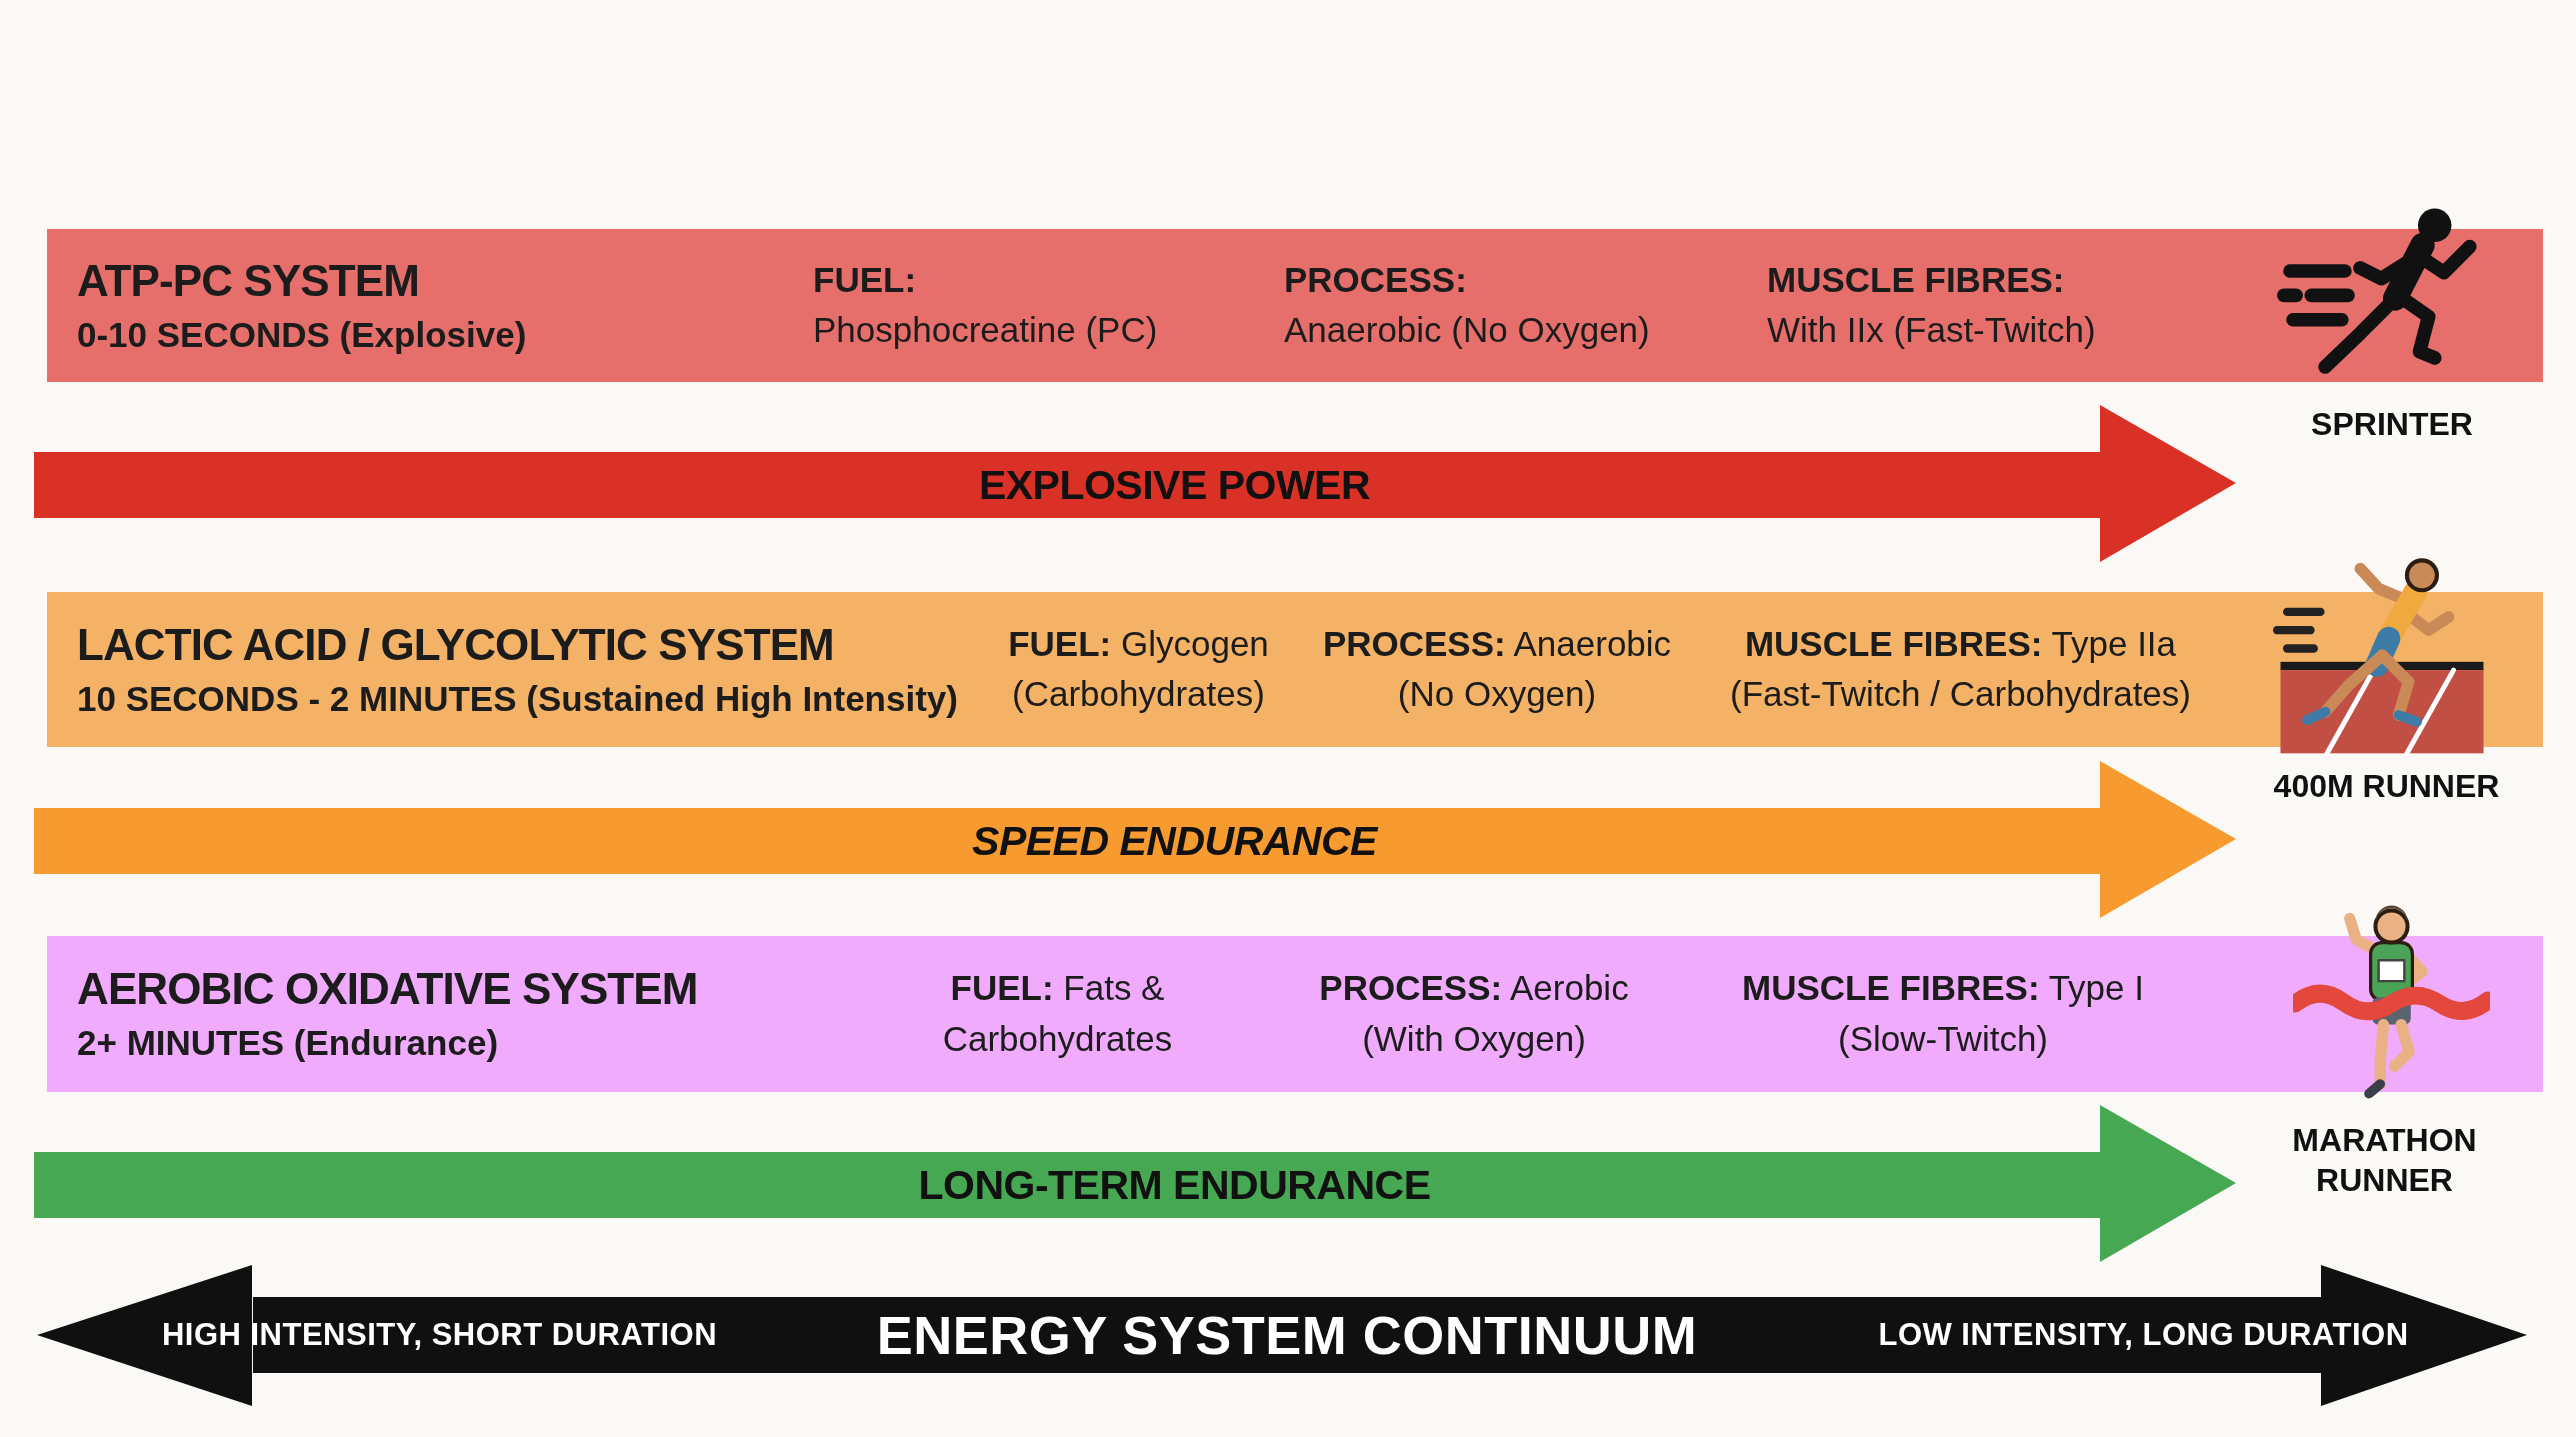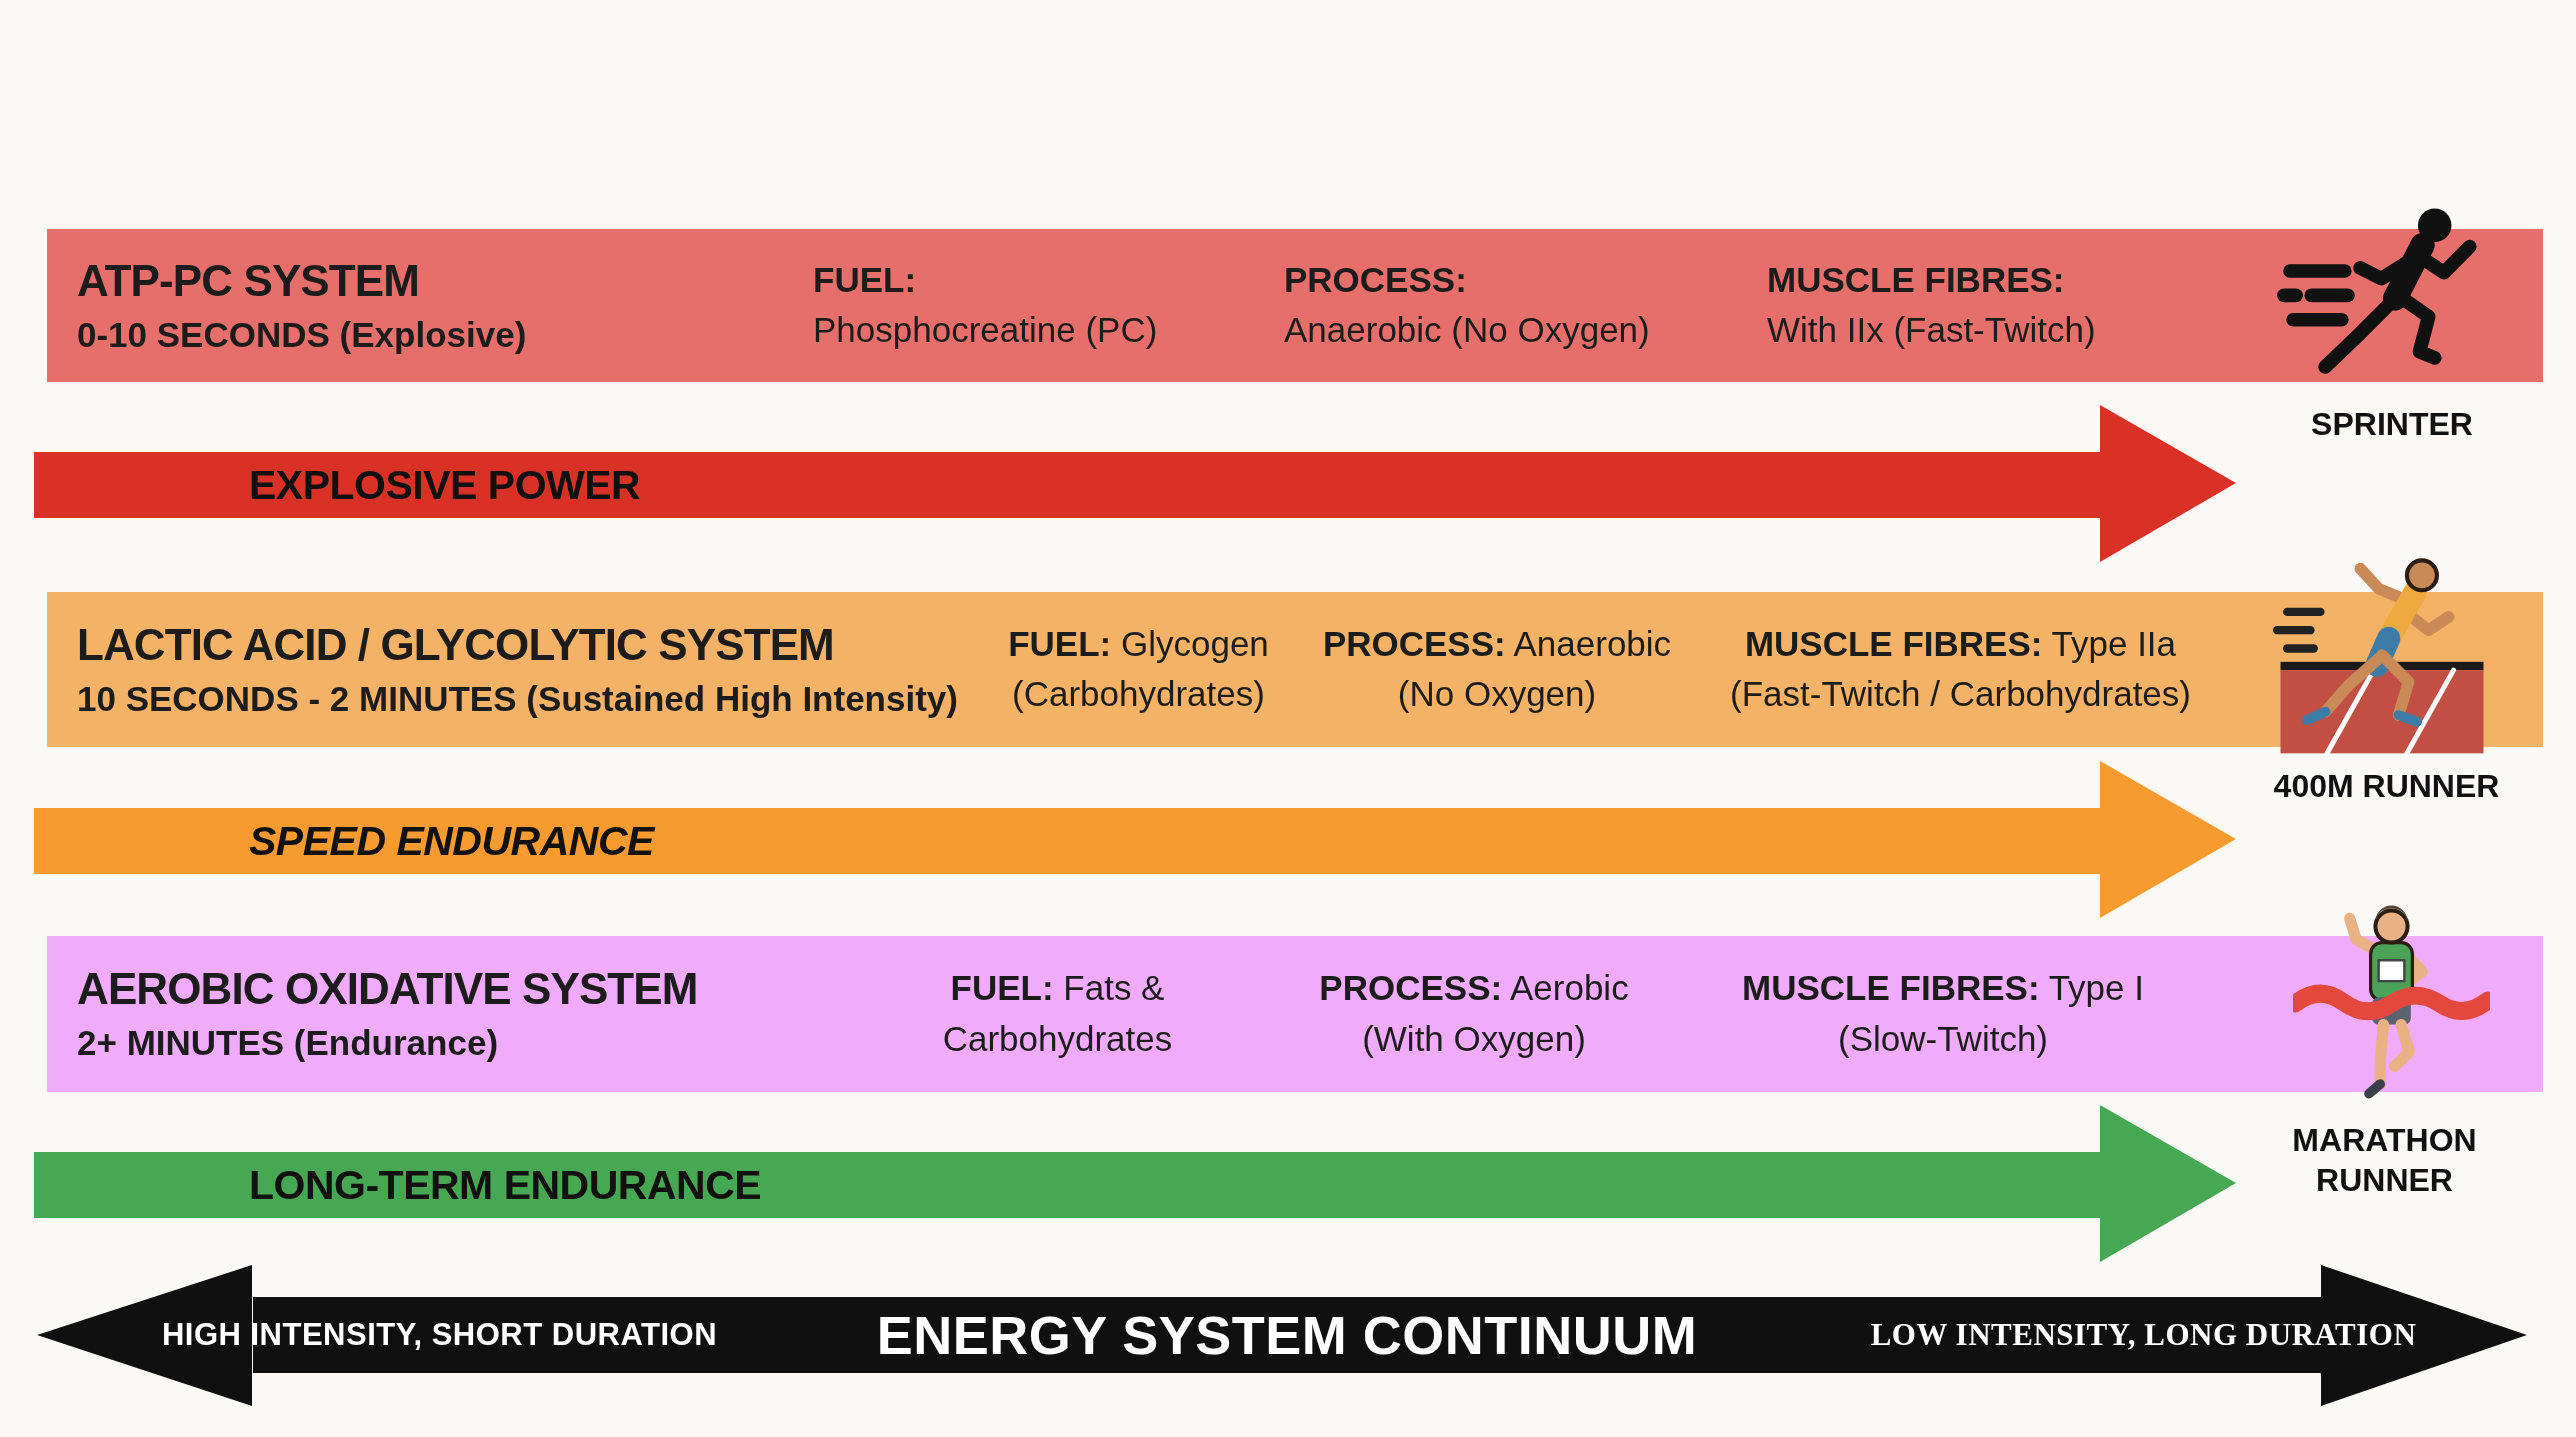--- a/index.html
+++ b/index.html
@@ -16,21 +16,21 @@
   .band .name-block{position:absolute;left:30px;top:50%;transform:translateY(-50%);}
   .band .sys-name{font-size:44px;font-weight:700;letter-spacing:-0.9px;white-space:nowrap;}
   .band .sys-duration{font-size:35px;font-weight:700;margin-top:9.4px;white-space:nowrap;}
   .col{position:absolute;top:50%;transform:translateY(-50%);font-size:35px;line-height:1.45;}
   .col .lbl{font-weight:700;}
   .col.stacked .lbl{display:block;}
   .col.centered{text-align:center;}
   
   .shaft{position:absolute;left:34px;width:2066px;height:66px;}
   .shaft .arrow-text{
-    width:100%;height:66px;line-height:66px;text-align:left;padding-left:215px;box-sizing:border-box;
+    width:100%;height:66px;line-height:66px;text-align:center;padding-left:215px;box-sizing:border-box;
     font-size:41px;font-weight:700;color:#111;letter-spacing:-0.5px;white-space:nowrap;
   }
   .head{position:absolute;width:0;height:0;border-top:78px solid transparent;border-bottom:79px solid transparent;}
   
   .athlete-label{position:absolute;text-align:center;font-size:32px;font-weight:700;color:#111;line-height:1.25;}
   
   .bshaft{position:absolute;left:253px;top:1297px;width:2069px;height:76px;background:#101010;}
   .bhead-left{position:absolute;left:37px;top:1265px;width:0;height:0;
     border-top:70px solid transparent;border-bottom:71px solid transparent;border-right:215px solid #101010;}
   .bhead-right{position:absolute;left:2321px;top:1265px;width:0;height:0;
@@ -170,16 +170,16 @@
   <div class="shaft" style="top:1152px;background:#46A852;">
     <div class="arrow-text">LONG-TERM ENDURANCE</div>
   </div>
   <div class="head" style="left:2100px;top:1105px;border-left:136px solid #46A852;"></div>
 
   <div class="bshaft"></div>
   <div class="bhead-left"></div>
   <div class="bhead-right"></div>
   <div class="btext side" style="left:140px;width:599px;">HIGH INTENSITY, SHORT DURATION</div>
   <div class="btext center" style="left:875px;width:824px;">ENERGY SYSTEM CONTINUUM</div>
-  <div class="btext side" style="left:1858px;width:571px;font-family:Liberation Serif, serif;">LOW INTENSITY, LONG DURATION</div>
+  <div class="btext side" style="left:1858px;width:571px;">LOW INTENSITY, LONG DURATION</div>
 
 </div>
 
 
 </body></html>

